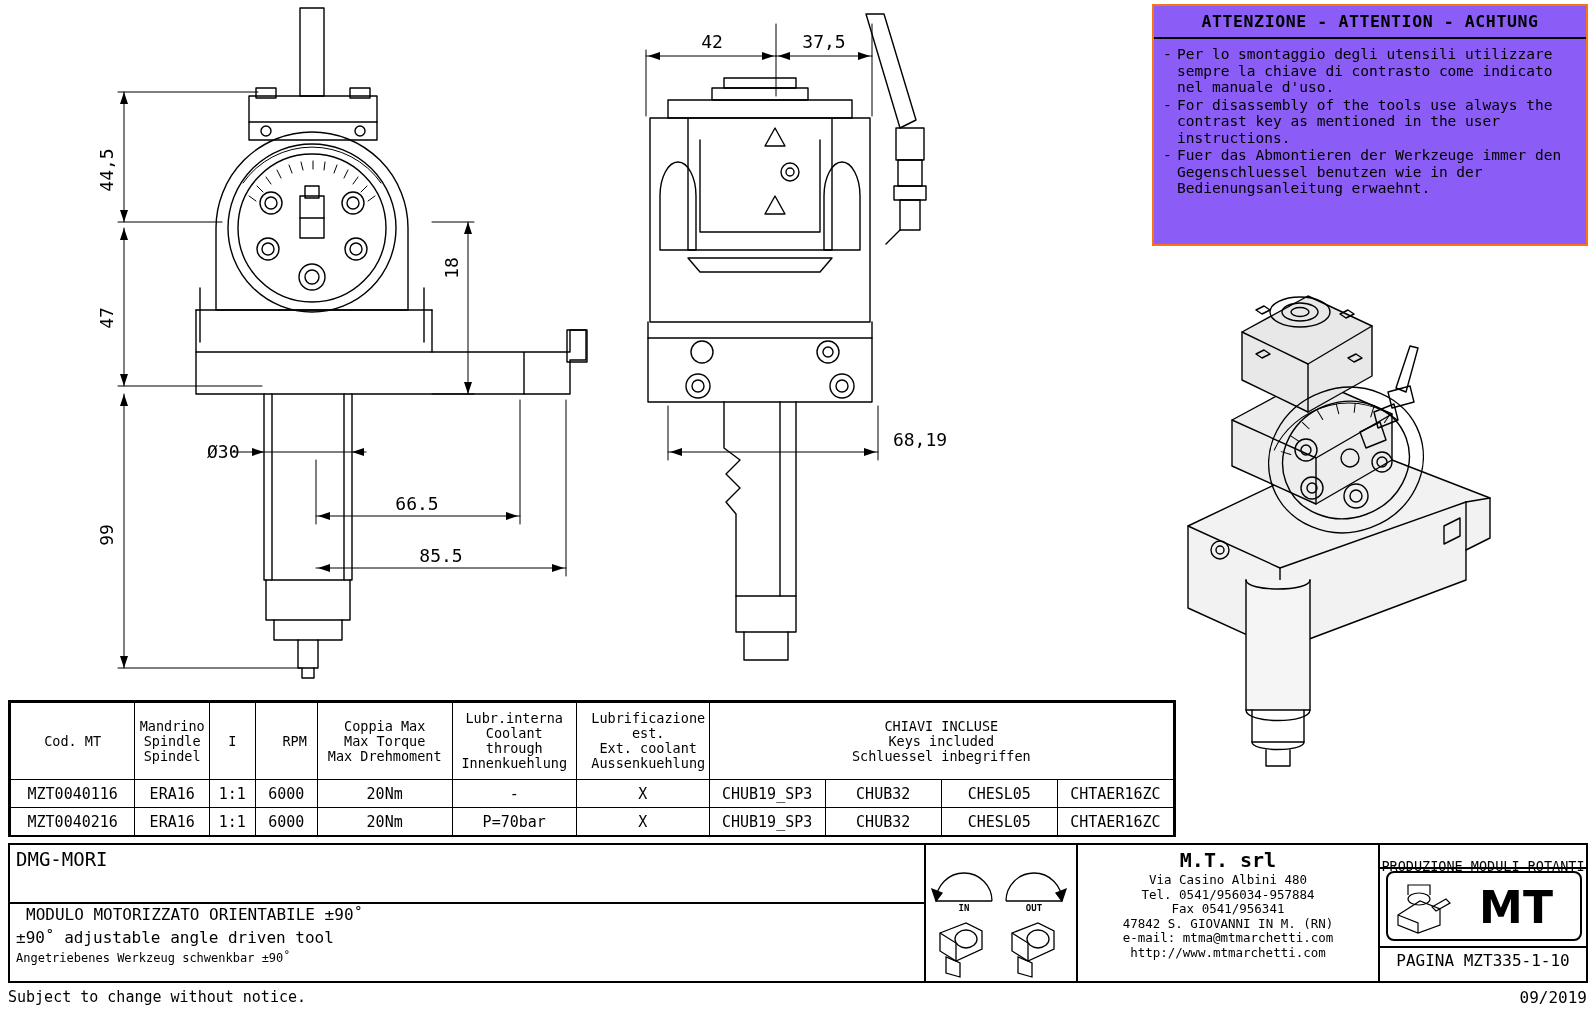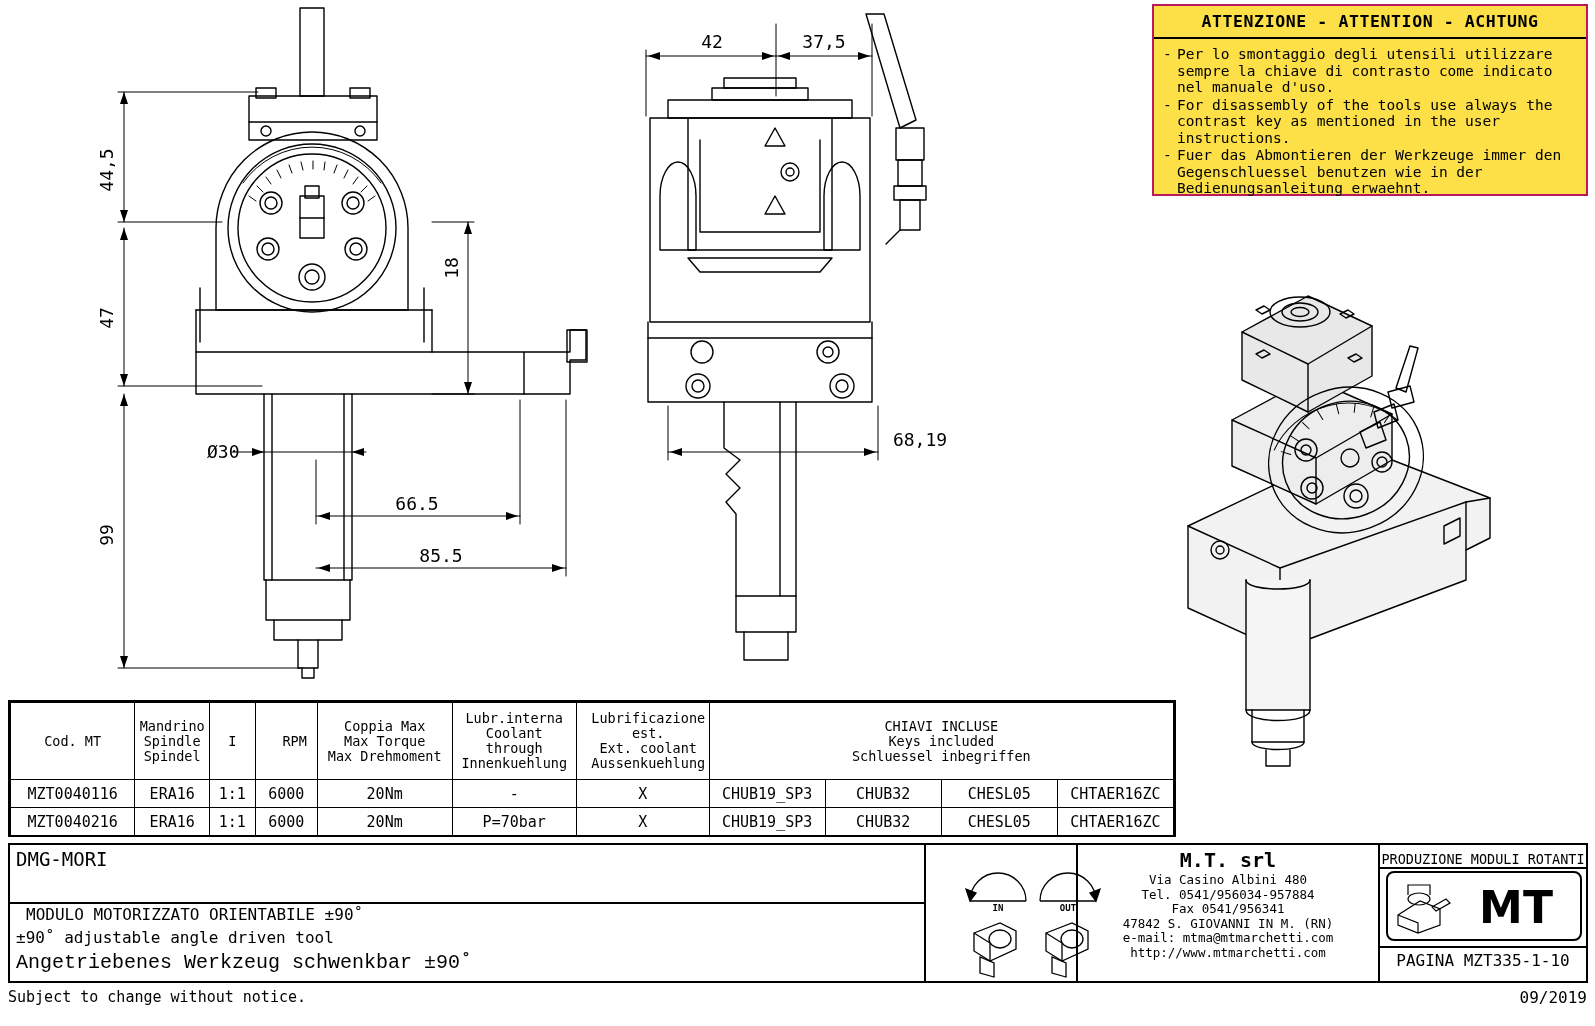--- a/index.html
+++ b/index.html
@@ -12,22 +12,22 @@
     position:relative;
     overflow:hidden;
   }
   .sheet { position:absolute; left:0; top:0; width:1595px; height:1026px; }
 
   
   .abs { position:absolute; }
 
   
   .warn-box {
-    position:absolute; left:1152px; top:4px; width:436px; height:192px;
-    border:2px solid #be185d; background:#fde047;
+    position:absolute; left:1152px; top:4px; width:436px; height:242px;
+    border:2px solid #f97316; background:#8b5cf6;
   }
   .warn-title {
     text-align:center; font-weight:bold; font-size:16.5px; letter-spacing:0.6px;
     padding-top:6px; font-family:"DejaVu Sans Mono", monospace;
   }
   .warn-rule { width:100%; height:2px; background:#000; margin-top:6px; }
   .warn-body { padding:7px 9px 0 9px; font-size:14.5px; line-height:16.5px; }
   .warn-item { display:flex; margin-bottom:1px; }
   .warn-dash { width:14px; flex:0 0 14px; }
   .warn-text { flex:1 1 auto; }
@@ -58,33 +58,33 @@
   .title-block {
     position:absolute; left:8px; top:843px; width:1580px; height:140px;
     border:2px solid #000;
   }
   .tb-left { position:absolute; left:0; top:0; width:914px; height:100%; }
   .tb-l1 { position:absolute; left:6px; top:3px; font-size:19px; }
   .tb-l2 { position:absolute; left:6px; top:30px; font-size:19px; }
   .tb-sep { position:absolute; left:0; top:57px; width:914px; height:2px; background:#000; }
   .tb-l3 { position:absolute; left:6px; top:60px; font-size:16px;padding-left:10px; }
   .tb-l4 { position:absolute; left:6px; top:83px; font-size:16px; }
-  .tb-l5 { position:absolute; left:6px; top:106px; font-size:20px;font-family:Liberation Mono, monospace; }
+  .tb-l5 { position:absolute; left:6px; top:106px; font-size:12px; }
 
   .tb-v1 { position:absolute; left:914px; top:0; width:2px; height:100%; background:#000; }
-  .tb-icons { position:absolute; left:950px; top:0; width:132px; height:100%; }
+  .tb-icons { position:absolute; left:916px; top:0; width:132px; height:100%; }
   .tb-v2 { position:absolute; left:1066px; top:0; width:2px; height:100%; background:#000; }
 
   .tb-company { position:absolute; left:1068px; top:0; width:300px; height:100%; text-align:center; }
   .tb-cname { font-weight:bold; font-size:20px; margin-top:3px; }
   .tb-caddr { font-size:12.5px; line-height:14.5px; margin-top:1px; }
 
   .tb-v3 { position:absolute; left:1368px; top:0; width:2px; height:100%; background:#000; }
   .tb-right { position:absolute; left:1370px; top:0; right:0; height:100%; }
-  .tb-prod { text-align:center; font-size:13.5px; padding-top:6px; }
+  .tb-prod { text-align:center; font-size:13.5px; padding-top:13px; }
   .tb-hr { width:100%; height:2px; background:#000; position:absolute; top:22px; left:0; }
   .tb-logo { position:absolute; left:6px; top:26px; width:196px; height:70px; border:2px solid #000; border-radius:8px; }
   .tb-hr2 { width:100%; height:2px; background:#000; position:absolute; top:101px; left:0; }
   .tb-page { position:absolute; top:106px; left:0; width:100%; text-align:center; font-size:16px; }
 
   .foot-left { position:absolute; left:8px; top:988px; font-size:15px; }
   .foot-right { position:absolute; right:8px; top:988px; font-size:16px;text-align:center; }
 
   svg { display:block; }
   .mtlogo-text { font-family:"DejaVu Sans", sans-serif; font-weight:bold; }

